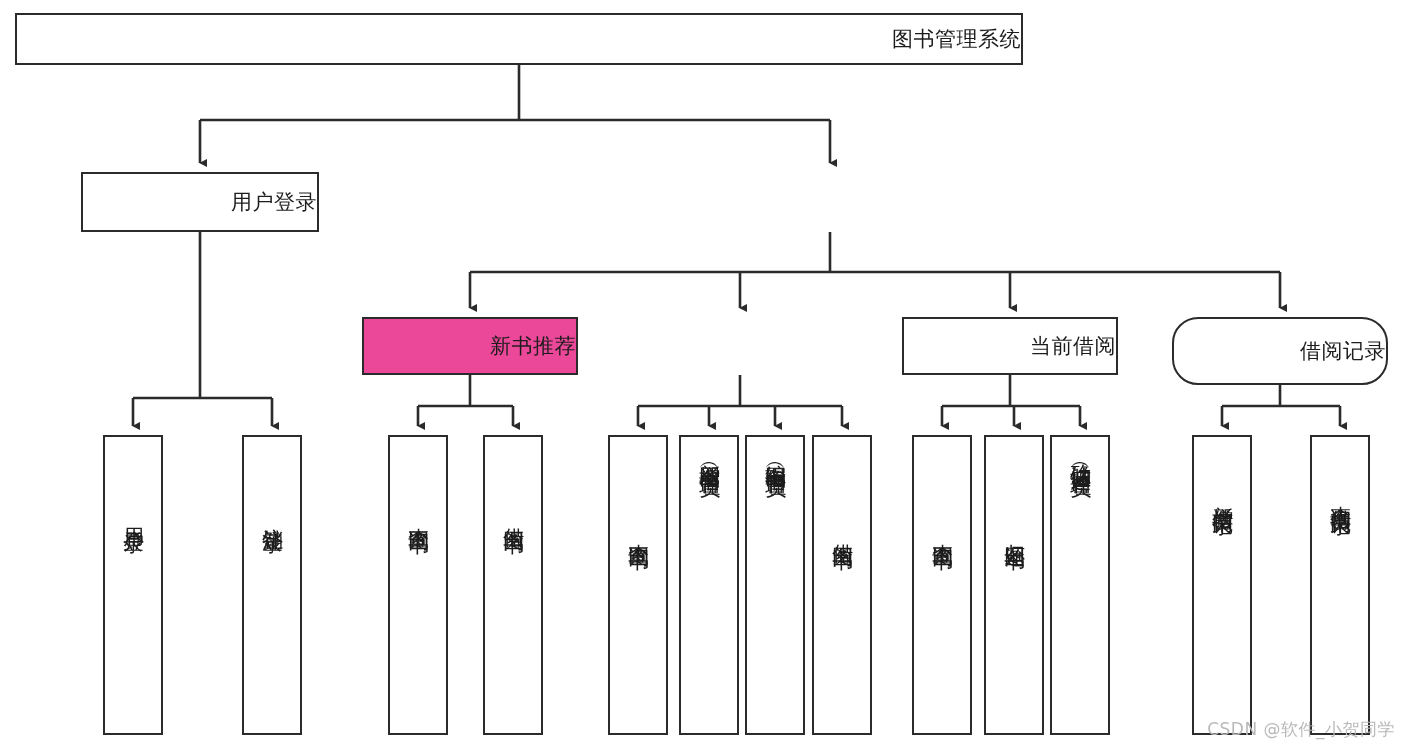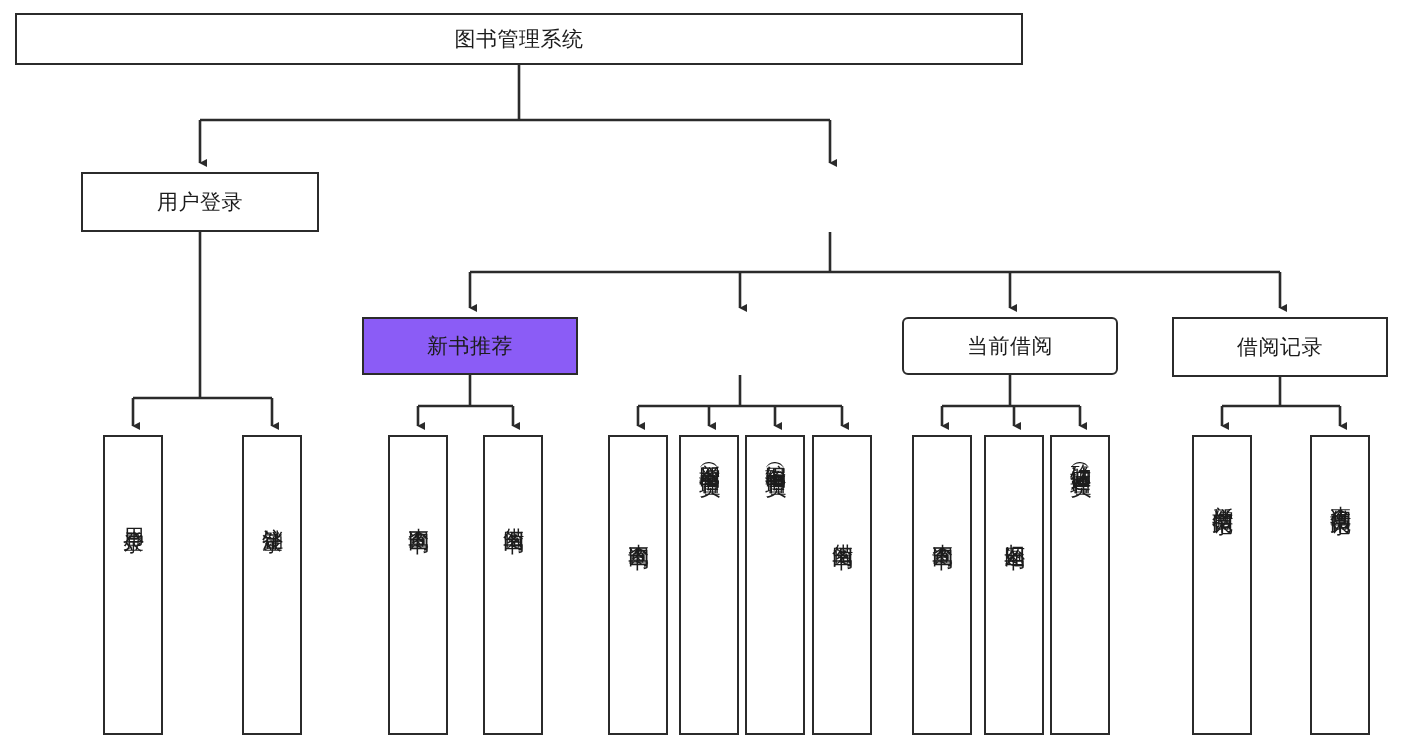--- a/index.html
+++ b/index.html
@@ -18,21 +18,21 @@
     position:absolute;left:0;top:0;width:1405px;height:747px;
     pointer-events:none;
   }
   .node{
     position:absolute;
     box-sizing:border-box;
     background:#ffffff;
     border:2.5px solid #2b2b2b;
     display:flex;
     align-items:center;
-    justify-content:center;
+    justify-content:flex-end;
     text-align:center;
   }
   .node .lbl{
     font-size:21px;
     line-height:1.25;
     letter-spacing:0.5px;
     color:#1c1c1c;
     white-space:nowrap;
   }
   .node.vert{
@@ -130,27 +130,27 @@
   </svg>
 
   <div class="node" id="n-root" style="left: 15px; top: 13px; width: 1008px; height: 52px; border-color: rgb(43, 43, 43); background: rgb(255, 255, 255);">
     <span class="lbl" style="color: rgb(28, 28, 28);">图书管理系统</span>
   </div>
 
   <div class="node" id="n-l2-0" style="left: 81px; top: 172px; width: 238px; height: 60px; border-color: rgb(43, 43, 43); background: rgb(255, 255, 255);">
     <span class="lbl" style="color: rgb(28, 28, 28);">用户登录</span>
   </div>
 
-  <div class="node" id="n-l3-0" style="left: 362px; top: 317px; width: 216px; height: 58px; border-color: rgb(43, 43, 43); background: #8b5cf6;">
+  <div class="node" id="n-l3-0" style="left: 362px; top: 317px; width: 216px; height: 58px; border-color: rgb(43, 43, 43); background: #ec4899;">
     <span class="lbl" style="color: rgb(28, 28, 28);">新书推荐</span>
   </div>
-  <div class="node" id="n-l3-2" style="left: 902px; top: 317px; width: 216px; height: 58px; border-color: rgb(43, 43, 43); background: rgb(255, 255, 255); border-radius: 6px;">
+  <div class="node" id="n-l3-2" style="left: 902px; top: 317px; width: 216px; height: 58px; border-color: rgb(43, 43, 43); background: rgb(255, 255, 255);">
     <span class="lbl" style="color: rgb(28, 28, 28);">当前借阅</span>
   </div>
-  <div class="node" id="n-l3-3" style="left: 1172px; top: 317px; width: 216px; height: 60px; border-color: rgb(43, 43, 43); background: rgb(255, 255, 255);">
+  <div class="node" id="n-l3-3" style="left: 1172px; top: 317px; width: 216px; height: 68px; border-color: rgb(43, 43, 43); background: rgb(255, 255, 255); border-radius: 26px;">
     <span class="lbl" style="color: rgb(28, 28, 28);">借阅记录</span>
   </div>
 
   <div class="node vert mid" id="n-lf-0" style="left: 103px; top: 435px; width: 60px; height: 300px; border-color: rgb(43, 43, 43); background: rgb(255, 255, 255);">
     <span class="lbl" style="color: rgb(28, 28, 28);">用户登录</span>
   </div>
   <div class="node vert mid" id="n-lf-1" style="left: 242px; top: 435px; width: 60px; height: 300px; border-color: rgb(43, 43, 43); background: rgb(255, 255, 255);">
     <span class="lbl" style="color: rgb(28, 28, 28);">注销登录</span>
   </div>
   <div class="node vert mid" id="n-lf-2" style="left: 388px; top: 435px; width: 60px; height: 300px; border-color: rgb(43, 43, 43); background: rgb(255, 255, 255);">
@@ -180,14 +180,15 @@
   <div class="node vert tall" id="n-lf-10" style="left: 1050px; top: 435px; width: 60px; height: 300px; border-color: rgb(43, 43, 43); background: rgb(255, 255, 255);">
     <span class="lbl" style="color: rgb(28, 28, 28);">确认归还（管理员）</span>
   </div>
   <div class="node vert mid4" id="n-lf-11" style="left: 1192px; top: 435px; width: 60px; height: 300px; border-color: rgb(43, 43, 43); background: rgb(255, 255, 255);">
     <span class="lbl" style="color: rgb(28, 28, 28);">新增借阅记录</span>
   </div>
   <div class="node vert mid4" id="n-lf-12" style="left: 1310px; top: 435px; width: 60px; height: 300px; border-color: rgb(43, 43, 43); background: rgb(255, 255, 255);">
     <span class="lbl" style="color: rgb(28, 28, 28);">查询借阅记录</span>
   </div>
 
+  <div id="watermark" style="color: rgb(185, 185, 185);">CSDN @软件_小贺同学</div>
 
 </div>
 
 </body></html>

